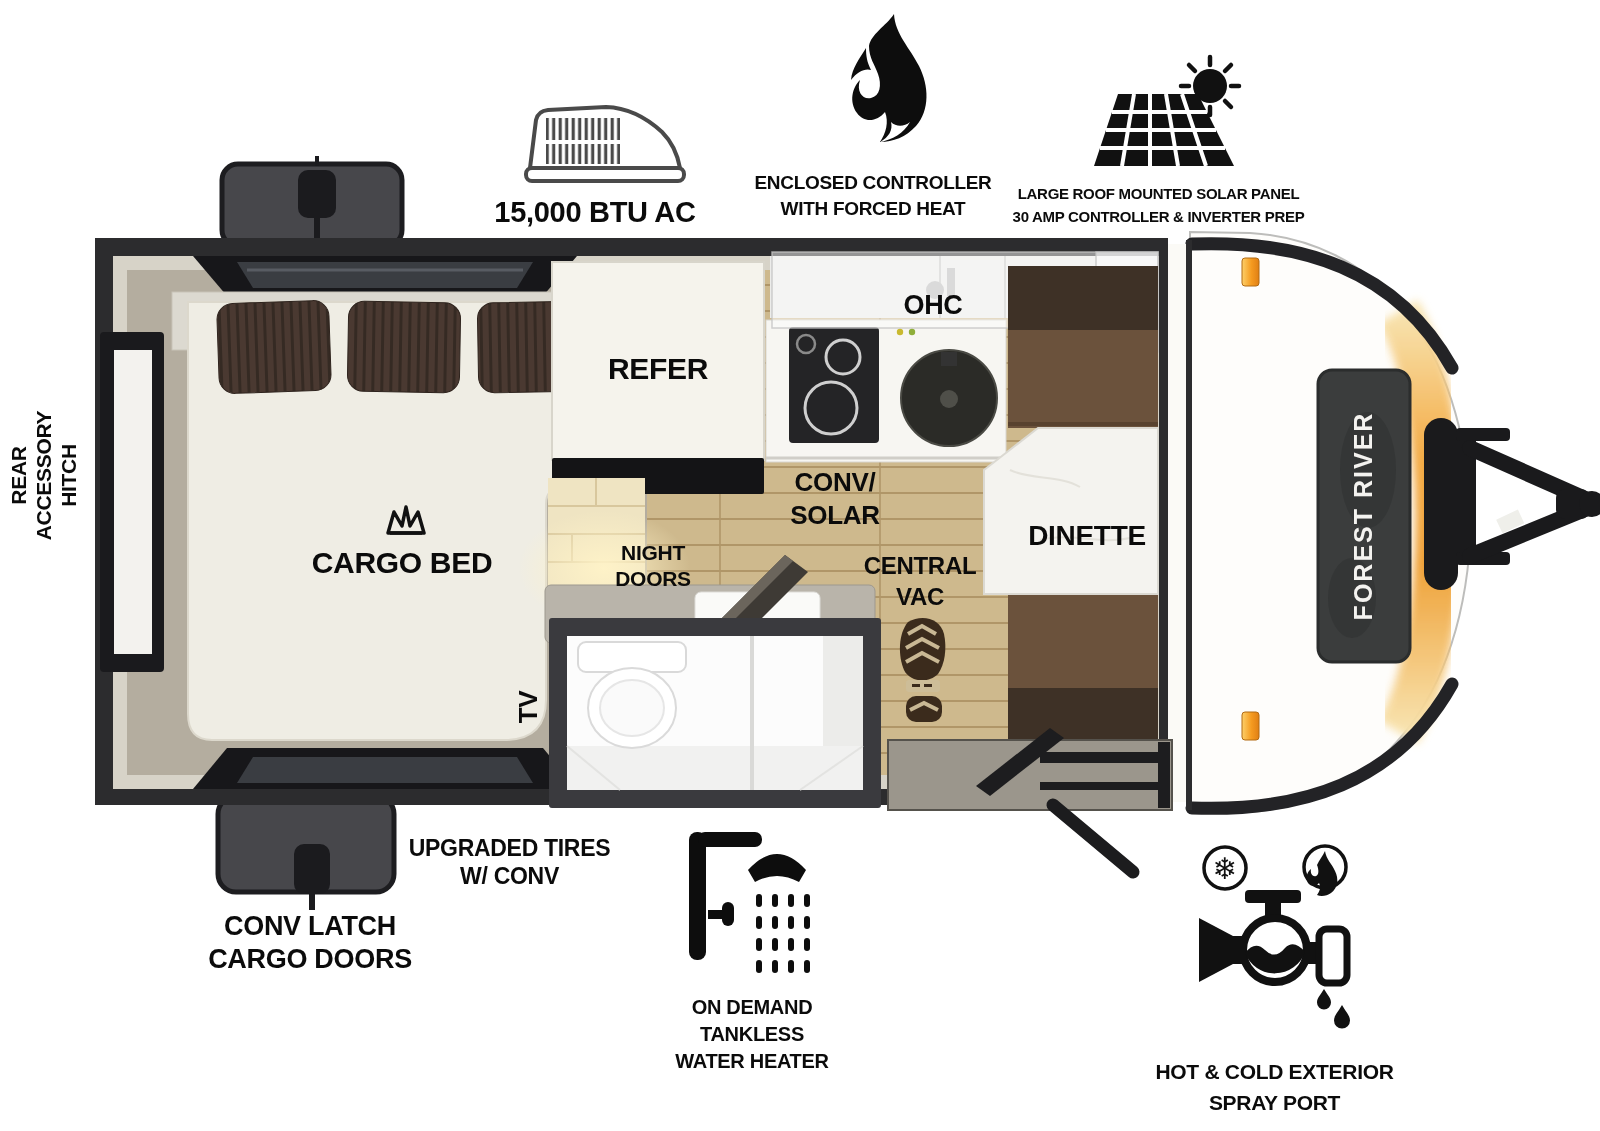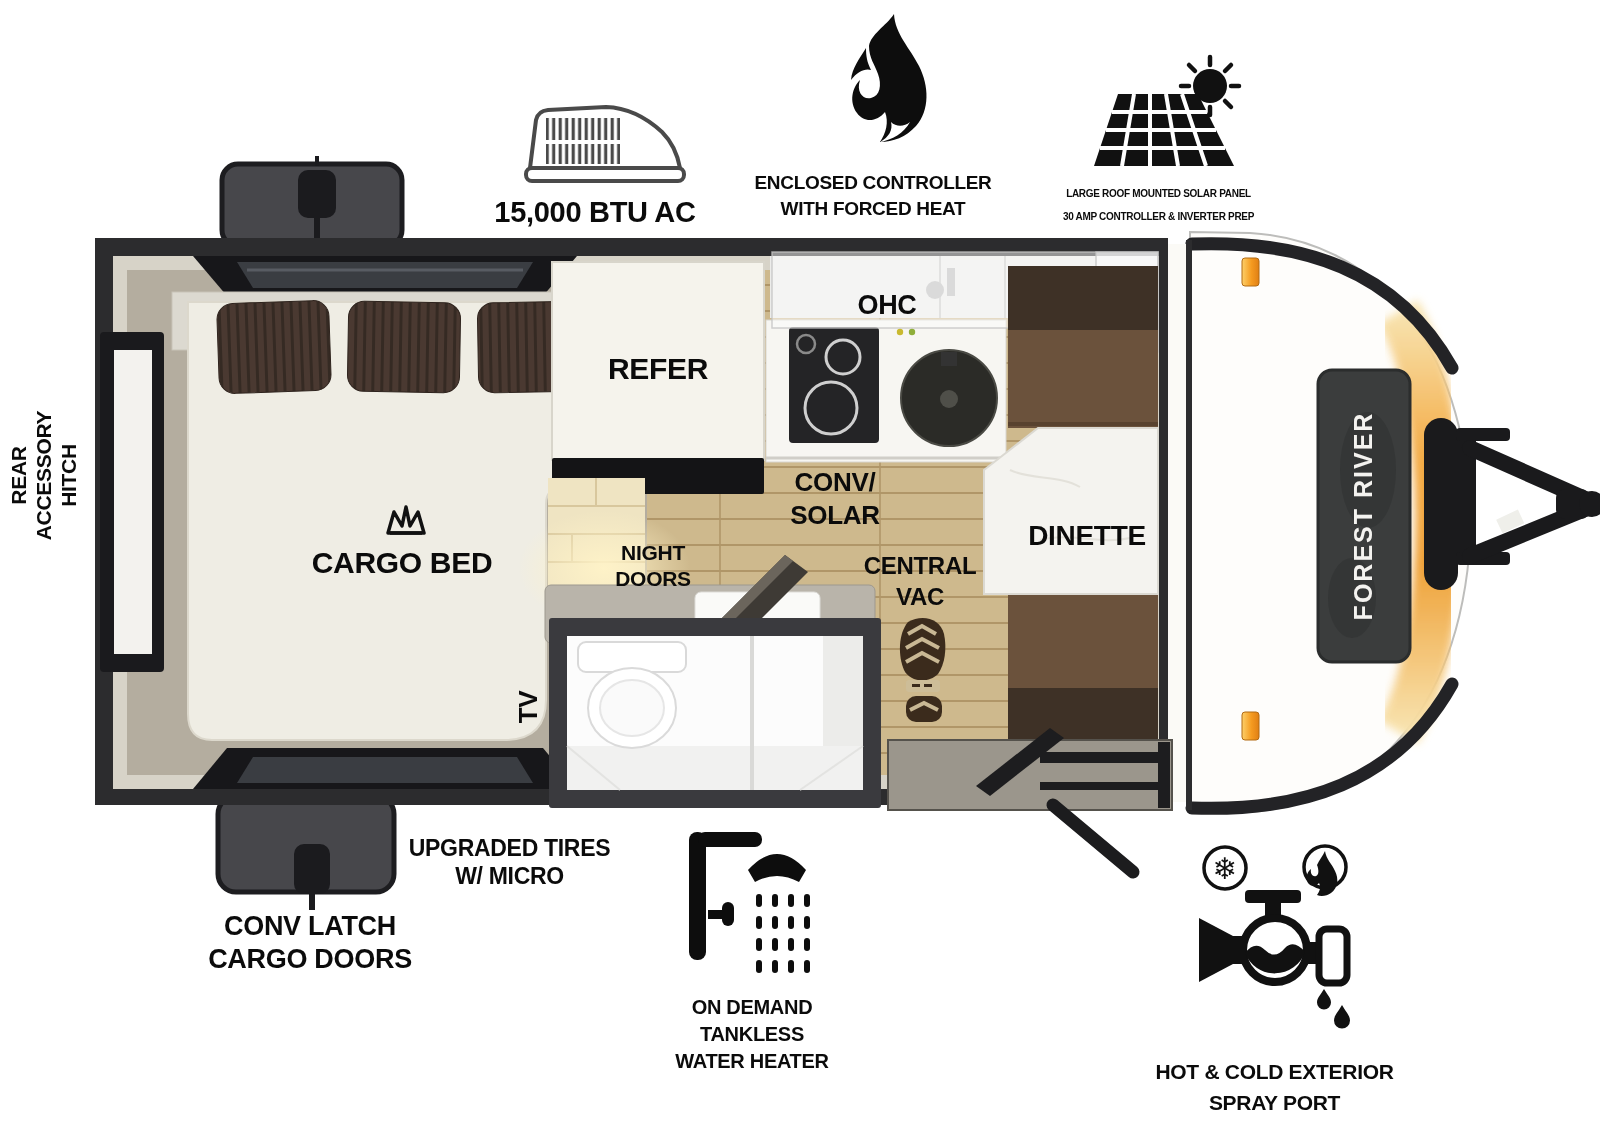--- a/index.html
+++ b/index.html
@@ -327,59 +327,59 @@
     <line x1="7" y1="30" x2="39" y2="30" stroke="#111" stroke-width="3.5"></line>
   </svg>
 
   <div class="lbl" style="left:440px;top:194px;width:310px;font-size:29px">15,000 BTU AC</div>
 
   <div class="lbl" style="left:722px;top:170px;width:302px;font-size:19px;line-height:26px">
     <span>ENCLOSED CONTROLLER</span>
     <span>WITH FORCED HEAT</span>
   </div>
 
-  <div class="lbl" style="left:1006px;top:182px;width:305px;font-size:10px;line-height:23px">
+  <div class="lbl" style="left:1006px;top:182px;width:305px;font-size:15px;line-height:23px">
     <span>LARGE ROOF MOUNTED SOLAR PANEL</span>
     <span>30 AMP CONTROLLER &amp; INVERTER PREP</span>
   </div>
 
   <div class="lbl rot" style="left:-45px;top:438px;width:176px;font-size:21px;line-height:25px">
     <span>REAR</span>
     <span>ACCESSORY</span>
     <span>HITCH</span>
   </div>
 
   <div class="lbl" style="left:155px;top:910px;width:310px;font-size:27px;line-height:33px">
     <span>CONV LATCH</span>
     <span>CARGO DOORS</span>
   </div>
 
   <div class="lbl" style="left:357px;top:834px;width:305px;font-size:23px;line-height:28px">
     <span>UPGRADED TIRES</span>
-    <span>W/ MICRO</span>
+    <span>W/ CONV</span>
   </div>
 
   <div class="lbl" style="left:602px;top:994px;width:300px;font-size:20px;line-height:27px">
     <span>ON DEMAND</span>
     <span>TANKLESS</span>
     <span>WATER HEATER</span>
   </div>
 
   <div class="lbl" style="left:1122px;top:1056px;width:305px;font-size:21px;line-height:31px">
     <span>HOT &amp; COLD EXTERIOR</span>
     <span>SPRAY PORT</span>
   </div>
 
   <div class="lbl" style="left:252px;top:543px;width:300px;font-size:30px">CARGO BED</div>
 
   <div class="lbl rot" style="left:499px;top:690px;width:60px;font-size:26px">TV</div>
 
   <div class="lbl" style="left:558px;top:349px;width:200px;font-size:30px">REFER</div>
 
-  <div class="lbl" style="left:812px;top:288px;width:150px;font-size:27px">OHC</div>
+  <div class="lbl" style="left:858px;top:288px;width:150px;font-size:27px">OHC</div>
 
   <div class="lbl" style="left:735px;top:466px;width:200px;font-size:26px;line-height:33px">
     <span>CONV/</span>
     <span>SOLAR</span>
   </div>
 
   <div class="lbl" style="left:578px;top:540px;width:150px;font-size:21px;line-height:26px">
     <span>NIGHT</span>
     <span>DOORS</span>
   </div>

